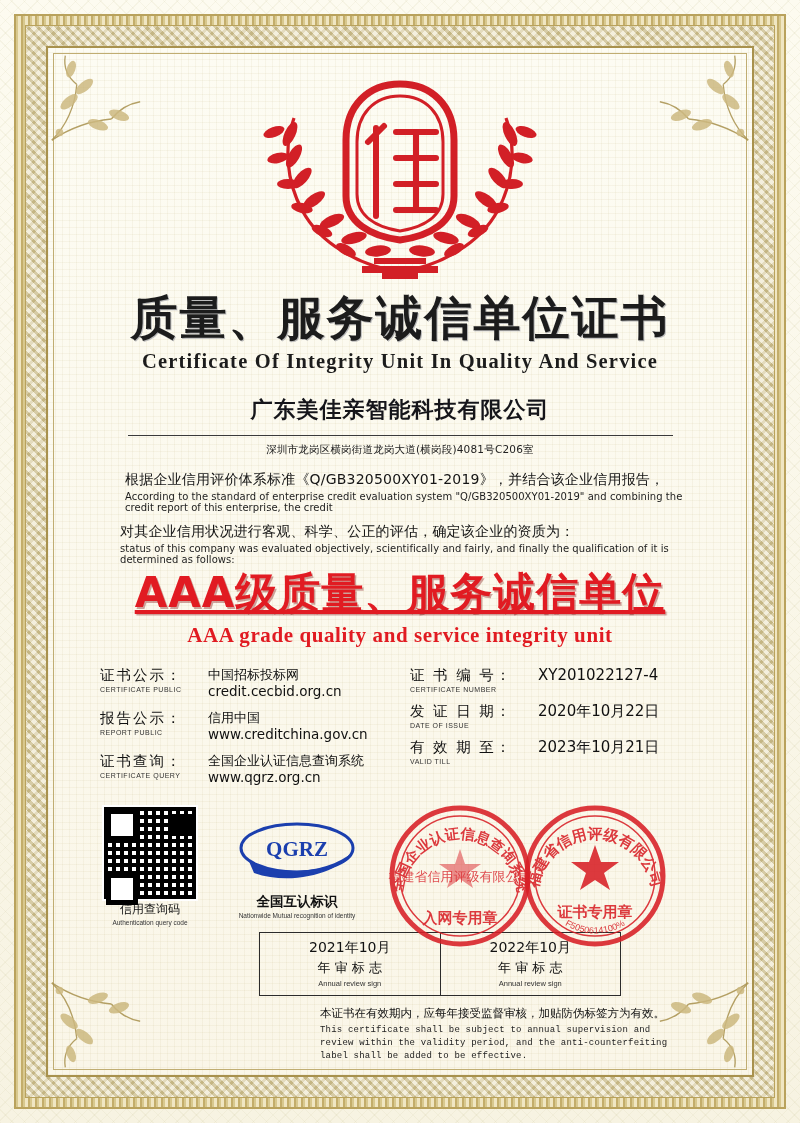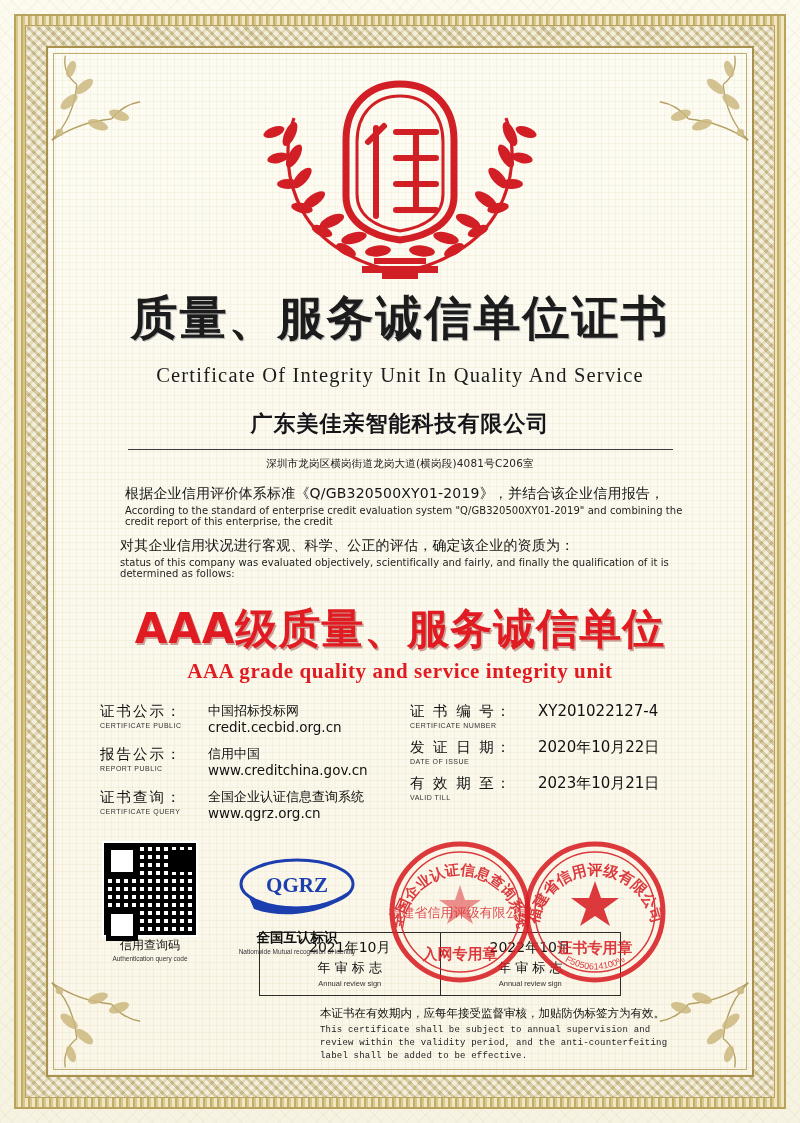--- a/index.html
+++ b/index.html
@@ -94,23 +94,23 @@
     margin-top: 6px;
     font-size: 47px;
     font-weight: bold;
     letter-spacing: 2px;
     color: #1c1c1c;
     font-family: "DejaVu Sans", "Liberation Sans", sans-serif;
     text-shadow: 1px 1px 0 #bbb;
     white-space: nowrap;
   }
   .title-en {
-    margin-top: 14px;
+    margin-top: 0;
     font-size: 20.5px;
-    font-weight: normal;
+    font-weight: bold;
     letter-spacing: 1.2px;
     color: #1c1c1c;
     font-family: "Liberation Serif", serif;
     white-space: nowrap;
   }
   .company {
     margin-top: 22px;
     font-size: 22px;
     font-weight: bold;
     color: #15151a;
@@ -145,28 +145,28 @@
     font-size: 10px;
     color: #1c1c1c;
     font-family: "DejaVu Sans", "Liberation Sans", sans-serif;
     margin-top: 2px;
     letter-spacing: 0.05px;
   }
   .para.p1 { margin-top: 14px; padding-left: 10px; }
   .para.p2 { margin-top: 10px; }
 
   .grade-cn {
-    margin-top: 22px;
     font-size: 42px;
     font-weight: bold;
     color: #e11b22;
     letter-spacing: 1px;
     font-family: "DejaVu Sans", "Liberation Sans", sans-serif;
     text-shadow: 1.5px 1.5px 0 rgba(120,0,0,0.35);
     white-space: nowrap;
+    text-decoration: underline;
   }
   .grade-en {
     margin-top: 2px;
     font-size: 21px;
     font-weight: bold;
     color: #e11b22;
     font-family: "Liberation Serif", serif;
     letter-spacing: 0.6px;
     white-space: nowrap;
   }

